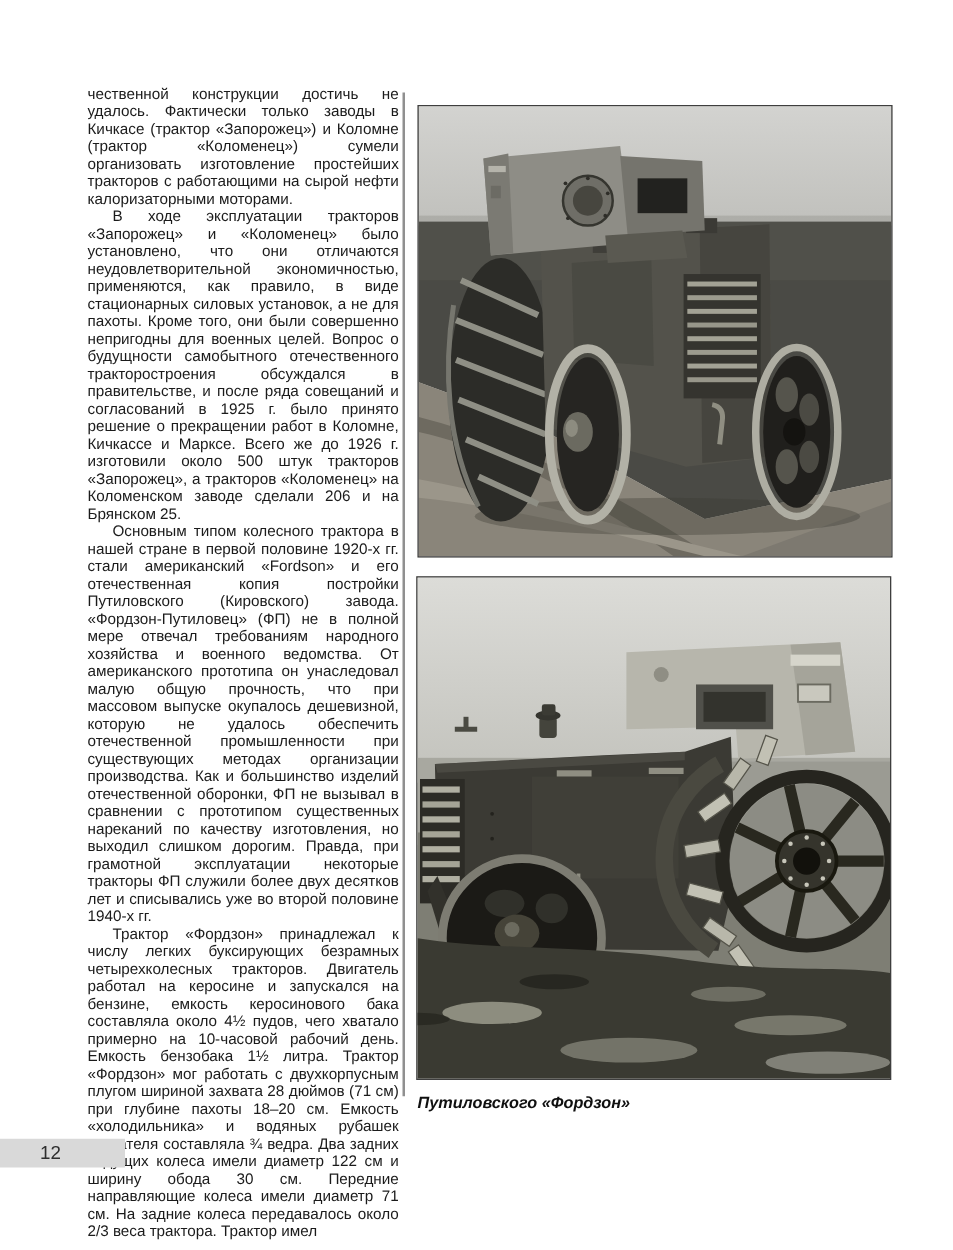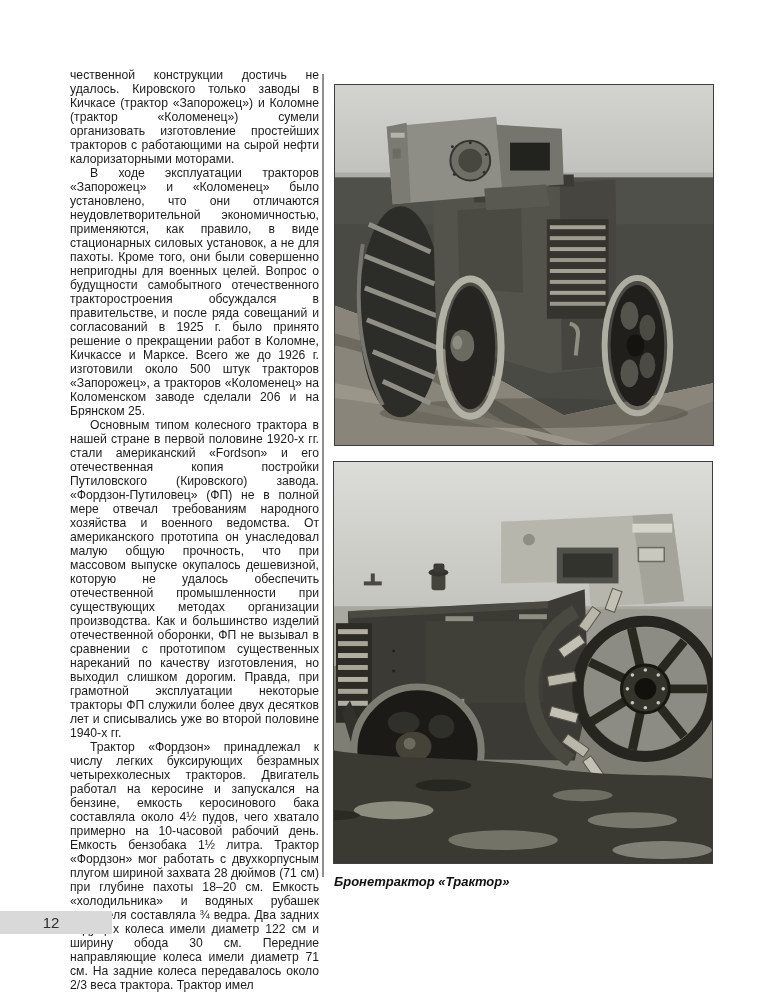--- a/index.html
+++ b/index.html
@@ -50,38 +50,39 @@
     width: 380px;
     font-size: 13px;
     font-weight: bold;
     font-style: italic;
     color: #101010;
   }
   .page-number-box {
     position: absolute;
     left: 0;
     top: 911px;
-    width: 112px;
+    width: 100px;
     height: 23px;
     background: #d9d9d9;
-    text-align: center;
+    text-align: left;
     box-sizing: border-box;
     padding-right: 10px;
     font-size: 15px;
     line-height: 23px;
     color: #2e2e2e;
+    padding-left: 32px;
   }
 </style>
 </head>
 <body>
 
 <div class="page">
 
   <div class="text-column">
-      <p class=""><span>чественной конструкции достичь не удалось. Кировского только заводы в Кичкасе (трактор «Запорожец») и Коломне (трактор «Коломенец») сумели организовать изготовление простейших тракторов с работающими на сырой нефти калоризаторными моторами.</span></p>
+      <p class=""><span>чественной конструкции достичь не удалось. Фактически только заводы в Кичкасе (трактор «Запорожец») и Коломне (трактор «Коломенец») сумели организовать изготовление простейших тракторов с работающими на сырой нефти калоризаторными моторами.</span></p>
       <p class="indent"><span>В ходе эксплуатации тракторов «Запорожец» и «Коломенец» было установлено, что они отличаются неудовлетворительной экономичностью, применяются, как правило, в виде стационарных силовых установок, а не для пахоты. Кроме того, они были совершенно непригодны для военных целей. Вопрос о будущности самобытного отечественного тракторостроения обсуждался в правительстве, и после ряда совещаний и согласований в 1925 г. было принято решение о прекращении работ в Коломне, Кичкассе и Марксе. Всего же до 1926 г. изготовили около 500 штук тракторов «Запорожец», а тракторов «Коломенец» на Коломенском заводе сделали 206 и на Брянском 25.</span></p>
       <p class="indent"><span>Основным типом колесного трактора в нашей стране в первой половине 1920-х гг. стали американский «Fordson» и его отечественная копия постройки Путиловского (Кировского) завода. «Фордзон-Путиловец» (ФП) не в полной мере отвечал требованиям народного хозяйства и военного ведомства. От американского прототипа он унаследовал малую общую прочность, что при массовом выпуске окупалось дешевизной, которую не удалось обеспечить отечественной промышленности при существующих методах организации производства. Как и большинство изделий отечественной оборонки, ФП не вызывал в сравнении с прототипом существенных нареканий по качеству изготовления, но выходил слишком дорогим. Правда, при грамотной эксплуатации некоторые тракторы ФП служили более двух десятков лет и списывались уже во второй половине 1940-х гг.</span></p>
       <p class="indent"><span>Трактор «Фордзон» принадлежал к числу легких буксирующих безрамных четырехколесных тракторов. Двигатель работал на керосине и запускался на бензине, емкость керосинового бака составляла около 4½ пудов, чего хватало примерно на 10-часовой рабочий день. Емкость бензобака 1½ литра. Трактор «Фордзон» мог работать с двухкорпусным плугом шириной захвата 28 дюймов (71 см) при глубине пахоты 18–20 см. Емкость </span><span class="seg-italic">«холодильника»</span><span> и водяных рубашек двигателя составляла ¾ ведра. Два задних ведущих колеса имели диаметр 122 см и ширину обода 30 см. Передние направляющие колеса имели диаметр 71 см. На задние колеса передавалось около 2/3 веса трактора. Трактор имел</span></p>
     </div>
 
   <div class="column-rule"></div>
 
   <figure class="photo photo1">
     <svg viewBox="0 0 380 362" preserveAspectRatio="none">
       <defs>
@@ -269,19 +270,19 @@
         <ellipse cx="170" cy="380" rx="55" ry="10" fill="#9a9a8c" opacity="0.6"></ellipse>
         <ellipse cx="300" cy="360" rx="45" ry="8" fill="#a9a99a" opacity="0.55"></ellipse>
         <ellipse cx="250" cy="335" rx="30" ry="6" fill="#8f8f82" opacity="0.6"></ellipse>
         <ellipse cx="110" cy="325" rx="28" ry="6" fill="#23231d" opacity="0.8"></ellipse>
         <ellipse cx="330" cy="390" rx="50" ry="9" fill="#c5c5bc" opacity="0.5"></ellipse>
         <ellipse cx="210, " cy="355" rx="26" ry="5" fill="#23231d" opacity="0.7"></ellipse>
       </g>
     </svg>
   </figure>
 
-  <figcaption class="caption">Бронетрактор «Трактор»</figcaption>
+  <figcaption class="caption">Путиловского «Фордзон»</figcaption>
 
   <div class="page-number-box">
     <span>12</span>
   </div>
 
 </div>
 
 </body></html>

